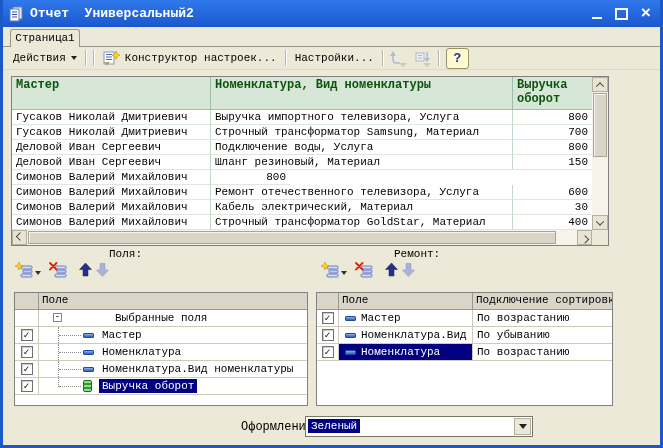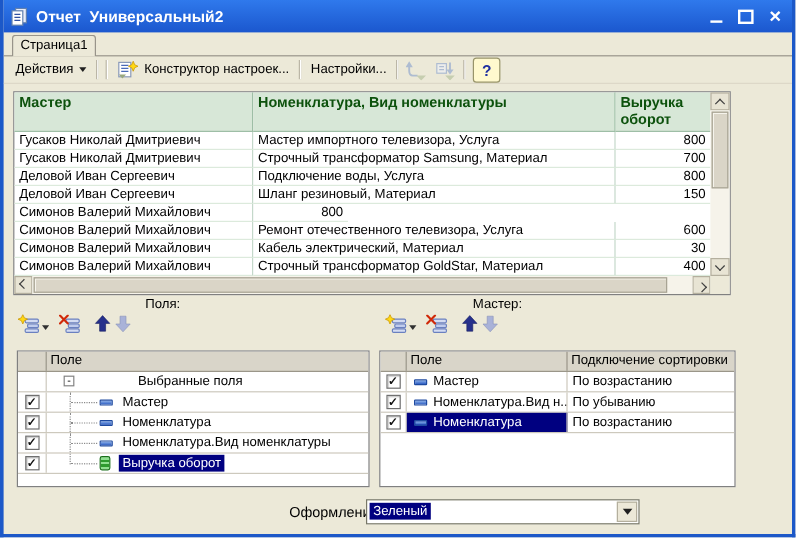--- a/index.html
+++ b/index.html
@@ -1,17 +1,17 @@
 <!DOCTYPE html>
 <html><head>
 <meta charset="utf-8">
 <style>
   html,body{margin:0;padding:0;background:#fff;}
   .window{position:relative;width:663px;height:448px;box-sizing:border-box;
-    font-family:Liberation Sans, sans-serif;font-size:11px;color:#000;
+    font-family:Liberation Mono, monospace;font-size:11px;color:#000;
     background:#ECE9D8;border-left:3px solid #1C58C8;border-right:3px solid #1C58C8;border-bottom:3px solid #1C58C8;overflow:hidden;}
   
   .titlebar{position:absolute;left:-3px;top:0;width:663px;height:27px;box-sizing:border-box;
     background:linear-gradient(#2F79EC,#1B57CE);display:flex;align-items:center;padding:0 8px;}
   .title-text{color:#fff;font-weight:bold;font-size:13px;margin-left:6px;white-space:pre;}
   .win-controls{margin-left:auto;display:flex;align-items:center;gap:13px;margin-right:4px;}
   .wc{display:inline-block;}
   .wc-min{width:10px;height:9px;border-bottom:2px solid #fff;}
   .wc-max{width:9px;height:8px;border:2px solid #fff;}
   .wc-close{color:#fff;font-size:17px;font-weight:bold;line-height:14px;}
@@ -53,21 +53,21 @@
   .v-thumb{left:1px;right:1px;top:1px;height:64px;}
   .h-thumb{top:1px;bottom:1px;left:1px;width:528px;}
   .corner{height:15px;background:#ECE9D8;}
   .ch{width:5px;height:5px;border-left:1px solid #404040;border-top:1px solid #404040;display:block;}
   .ch-up{transform:rotate(45deg) translate(1px,1px);}
   .ch-down{transform:rotate(225deg) translate(1px,1px);}
   .ch-left{transform:rotate(-45deg) translate(1px,-1px);}
   .ch-right{transform:rotate(135deg) translate(1px,-1px);}
   
   .slabel{position:absolute;top:248px;font-size:11px;}
-  .sl-f{left:118px;}.sl-o{left:391px;}
+  .sl-f{left:106px;}.sl-o{left:391px;}
   .mini{position:absolute;top:260px;height:20px;display:flex;align-items:center;}
   .mini-f{left:12px;}.mini-o{left:318px;}
   .mbtn{display:flex;align-items:center;margin-right:2px;}
   .mcaret{width:0;height:0;border-left:3px solid transparent;border-right:3px solid transparent;border-top:4px solid #303030;margin:6px 6px 0 1px;}
   .arrgap{margin-left:8px;}
   
   .panel{position:absolute;top:292px;height:114px;background:#fff;border:1px solid #808080;box-sizing:border-box;overflow:hidden;}
   .p-left{left:11px;width:294px;}
   .p-right{left:313px;width:297px;}
   .p-head{display:flex;height:17px;background:#D9D5C9;border-bottom:1px solid #9A9689;box-sizing:border-box;}
@@ -179,21 +179,21 @@
   <div class="report">
     <div class="rt-left">
       <div class="rt-header">
         <div class="rth c1">Мастер</div>
         <div class="rth c2">Номенклатура, Вид номенклатуры</div>
         <div class="rth c3">Выручка оборот</div>
       </div>
       <div id="report-rows">
           <div class="rt-row">
             <div class="rt-cell c1">Гусаков Николай Дмитриевич</div>
-            <div class="rt-cell c2">Мастер импортного телевизора, Услуга</div>
+            <div class="rt-cell c2">Выручка импортного телевизора, Услуга</div>
             <div class="rt-cell c3">800</div>
           </div>
           <div class="rt-row">
             <div class="rt-cell c1">Гусаков Николай Дмитриевич</div>
             <div class="rt-cell c2">Строчный трансформатор Samsung, Материал</div>
             <div class="rt-cell c3">700</div>
           </div>
           <div class="rt-row">
             <div class="rt-cell c1">Деловой Иван Сергеевич</div>
             <div class="rt-cell c2">Подключение воды, Услуга</div>
@@ -246,21 +246,21 @@
         </div>
         <div class="sb-btn">
             <i class="ch ch-down"></i>
           </div>
       </div>
       <div class="corner"></div>
     </div>
   </div>
 
   <div class="slabel sl-f">Поля:</div>
-  <div class="slabel sl-o">Мастер:</div>
+  <div class="slabel sl-o">Ремонт:</div>
 
   <div class="mini mini-f">
     <div class="mbtn">
       <svg width="19" height="16">
         <rect x="6" y="4" width="11" height="3" rx="1" fill="#D4DCF2" stroke="#6A80C0"></rect>
         <rect x="8" y="8" width="9" height="3" rx="1" fill="#C0CCEC" stroke="#6A80C0"></rect>
         <rect x="6" y="12" width="11" height="3" rx="1" fill="#D4DCF2" stroke="#6A80C0"></rect>
         <polygon points="4,0 5.2,2.8 8,4 5.2,5.2 4,8 2.8,5.2 0,4 2.8,2.8" fill="#FFD814" stroke="#C89400" stroke-width="0.6"></polygon>
       </svg>
       <span class="mcaret"></span>

